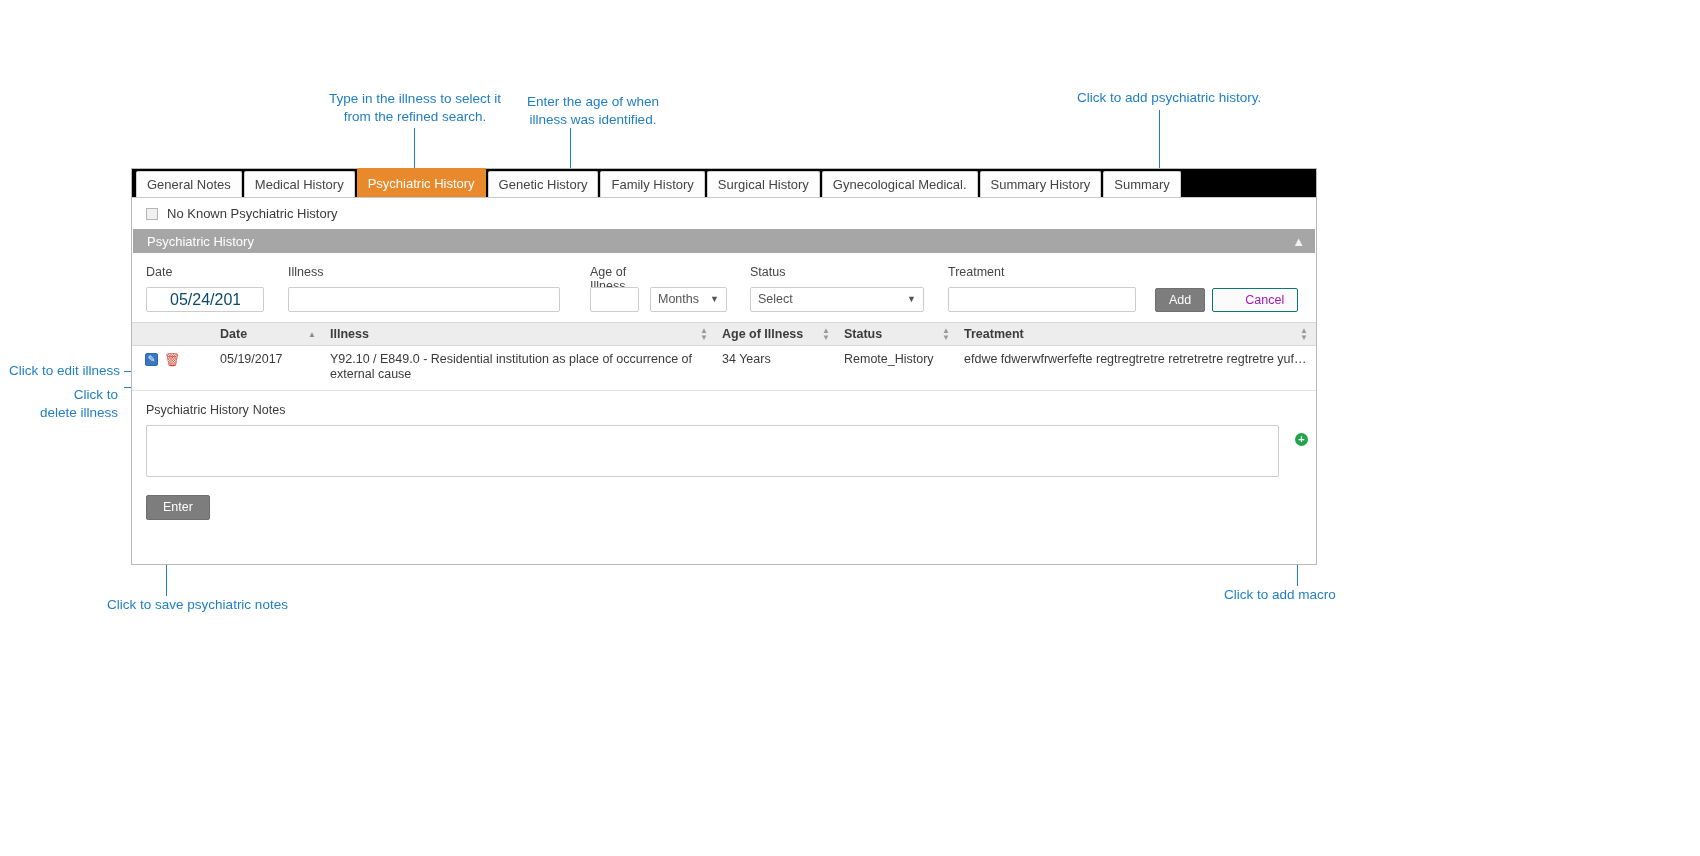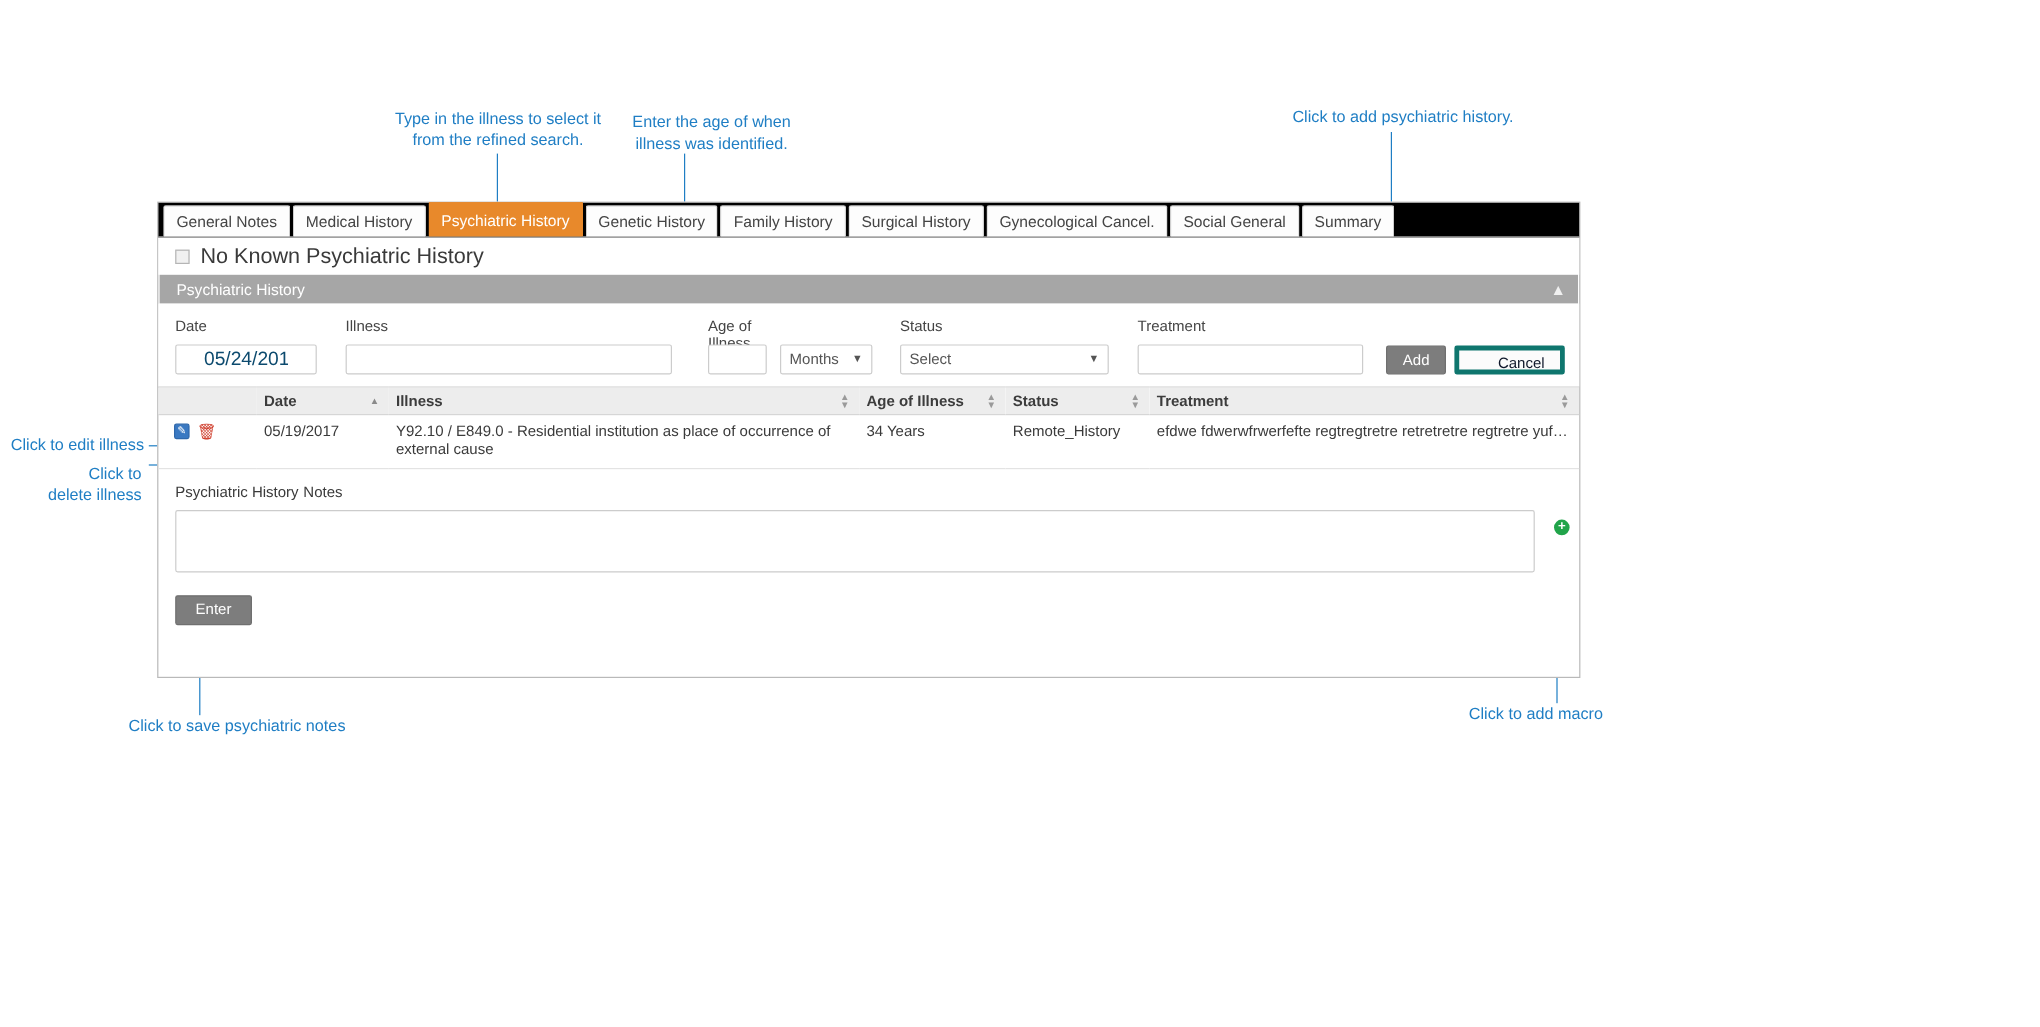--- a/index.html
+++ b/index.html
@@ -81,21 +81,21 @@
     background: #fff;
   }
   .chk {
     width: 12px; height: 12px;
     border: 1px solid #b5b5b5;
     background: #f1f1f1;
     margin-right: 9px;
     display: inline-block;
     cursor: pointer;
   }
-  .nklabel { font-size: 18px; color: #3a3a3a; }
+  .nklabel { font-size: 13px; color: #3a3a3a; }
 
   
   .secbar {
     height: 24px;
     background: #a6a6a6;
     display: flex;
     align-items: center;
     justify-content: space-between;
     padding: 0 10px 0 14px;
     color: #ffffff;
@@ -145,21 +145,21 @@
   .btn {
     height: 24px;
     border-radius: 2px;
     font-size: 12.5px;
     padding: 0 13px;
     line-height: 22px;
     cursor: pointer;
     font-family: "Liberation Sans", sans-serif;
   }
   .btn.primary { background: #7d7d7d; color: #ffffff; border: 1px solid #6f6f6f; }
-  .btn.ghost { background: #fbfbfb; color: #0f172a; border: 4px solid #0f766e; padding-left: 32px; }
+  .btn.ghost { background: #fbfbfb; color: #a21caf; border: 1px solid #0f766e; padding-left: 32px; }
 
   
   table.grid { width: 100%; border-collapse: collapse; table-layout: fixed; }
   table.grid thead th {
     background: #ededed;
     border-top: 1px solid #d6d6d6;
     border-bottom: 1px solid #d6d6d6;
     height: 23px;
     font-size: 12.5px;
     color: #3c3c3c;
@@ -277,22 +277,22 @@
 
   <div id="app">
 
     <div class="tabbar">
       <div class="tab">General Notes</div>
       <div class="tab">Medical History</div>
       <div class="tab active">Psychiatric History</div>
       <div class="tab">Genetic History</div>
       <div class="tab">Family History</div>
       <div class="tab">Surgical History</div>
-      <div class="tab">Gynecological Cancel.</div>
-      <div class="tab">Social General</div>
+      <div class="tab">Gynecological Medical.</div>
+      <div class="tab">Summary History</div>
       <div class="tab">Summary</div>
     </div>
 
     <div class="nkrow">
       <span class="chk"></span>
       <span class="nklabel">No Known Psychiatric History</span>
     </div>
 
     <div class="secbar">
       <span>Psychiatric History</span>

